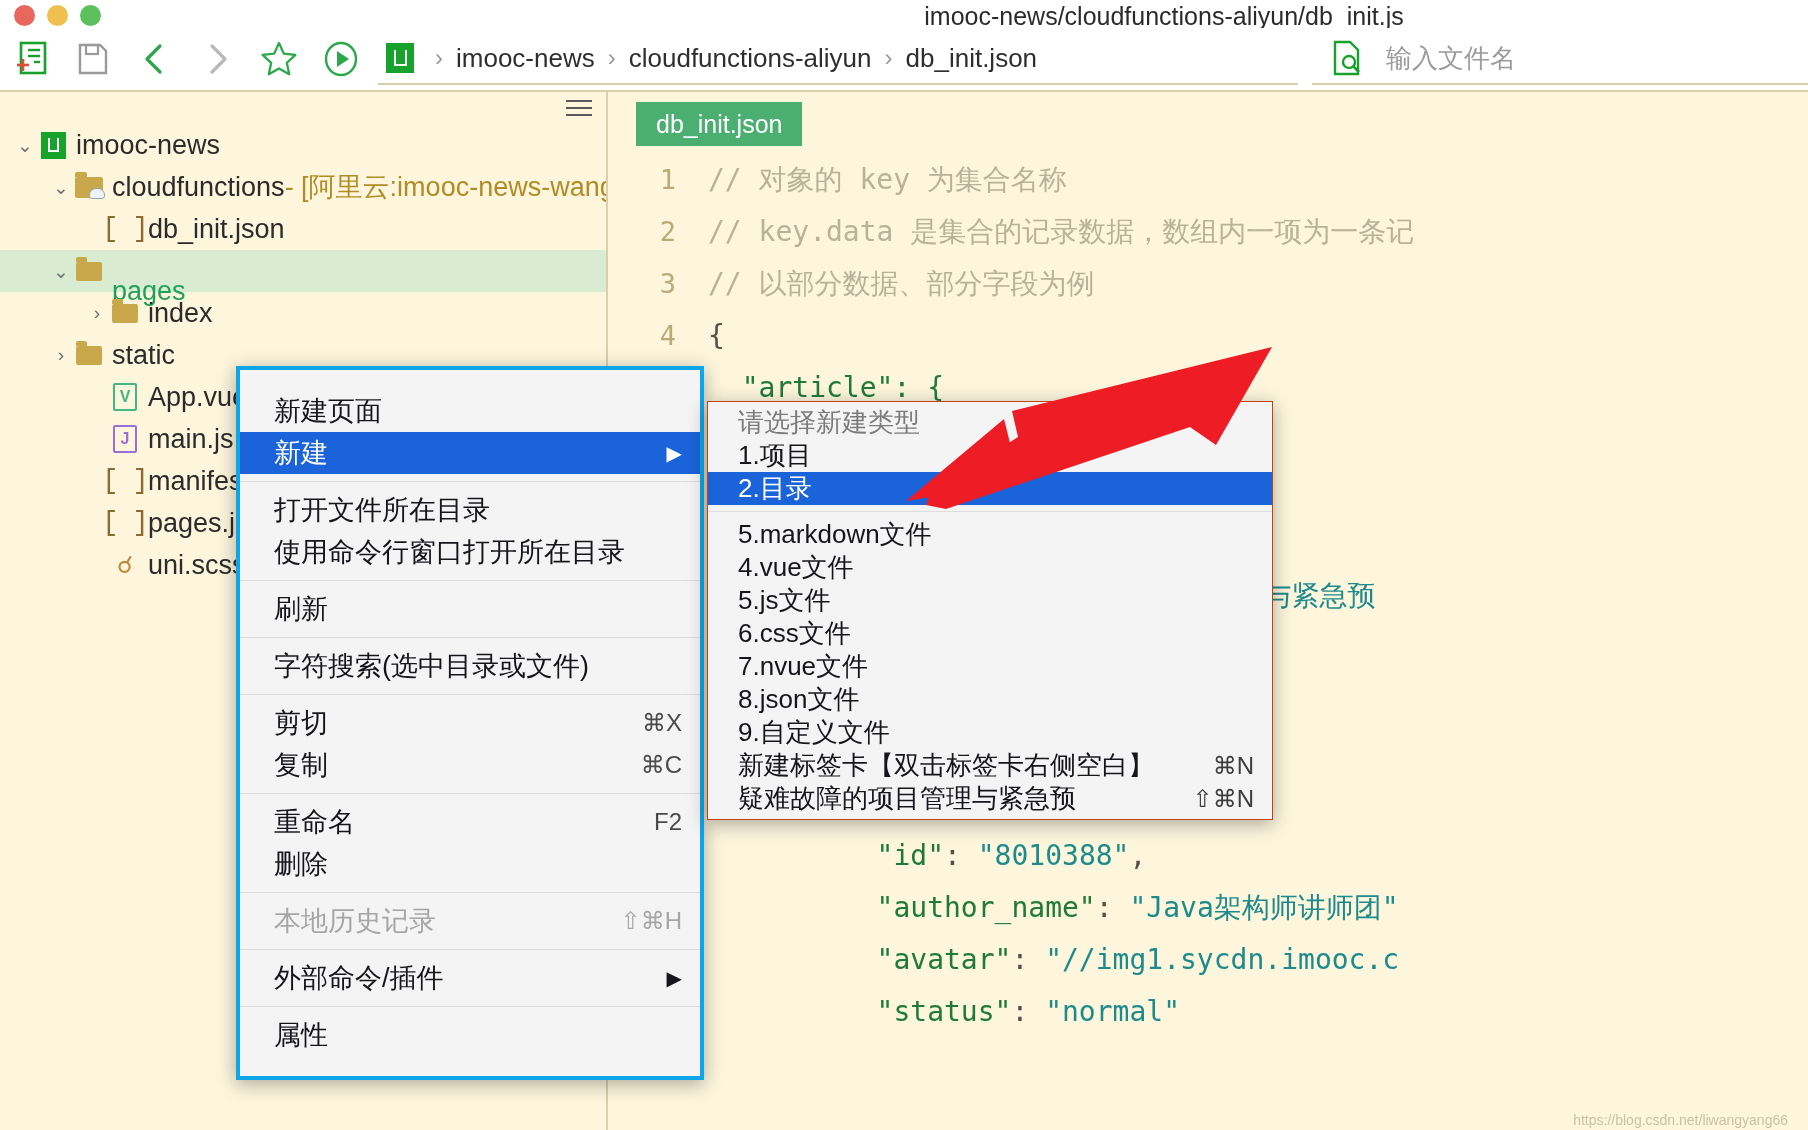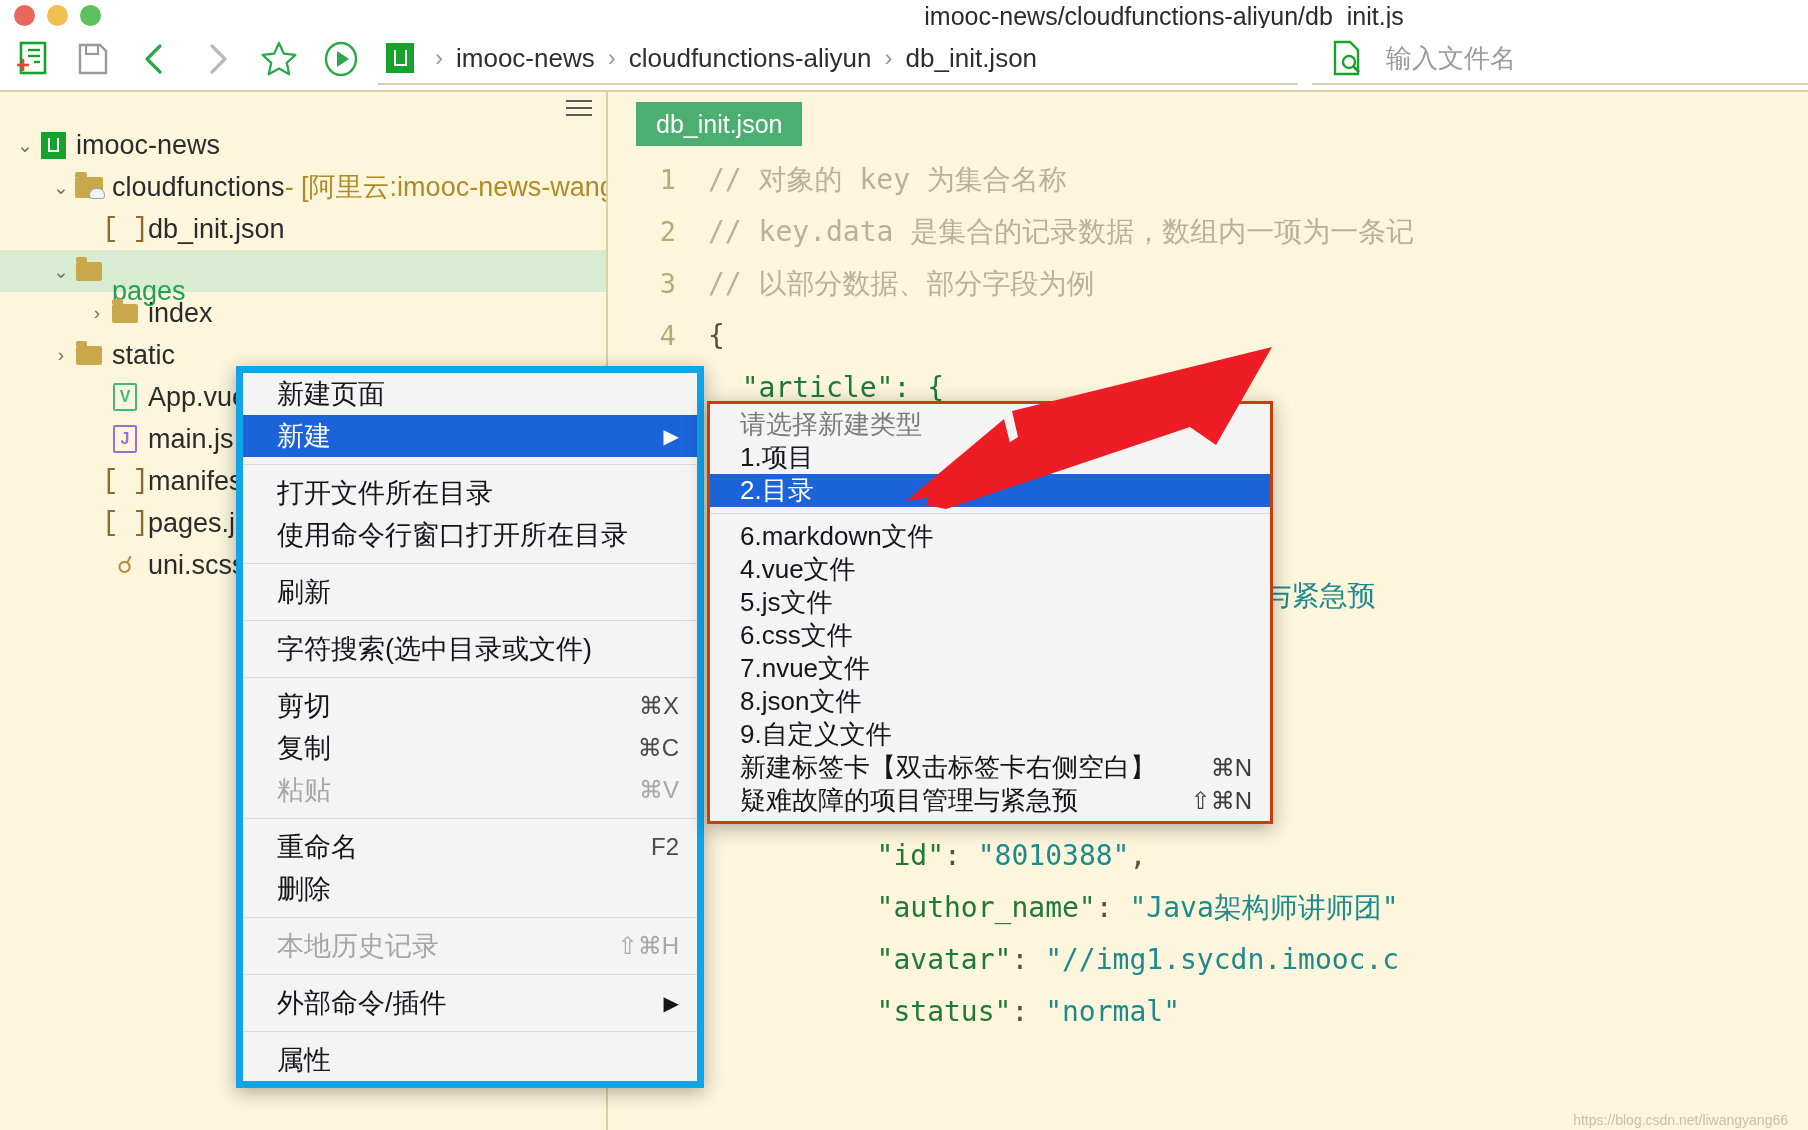--- a/index.html
+++ b/index.html
@@ -184,23 +184,23 @@
   .str { color: #1d8b8b; }
   .num { color: #9b3fd4; }
   .pun { color: #555044; }
 
   
   .ctxmenu {
     position: absolute; left: 236px; top: 276px;
     width: 468px;
     background: #f4f4f4;
     box-shadow: 0 4px 18px rgba(0,0,0,.32);
-    border: 7px solid #0ea5e9;
+    border: 4px solid #0ea5e9;
     z-index: 40;
-    padding: 0 0;
+    padding: 20px 0;
   }
   .mi {
     height: 42px; display: flex; align-items: center;
     padding: 0 18px 0 34px;
     font-size: 27px; color: #15151a;
     font-family: "Liberation Sans", sans-serif;
     white-space: nowrap;
   }
   .mi.hl { background: #1a63d8; color: #ffffff; }
   .mi.dis { color: #a6a6a6; }
@@ -211,21 +211,21 @@
   .mi.dis .sc { color: #a6a6a6; }
   .mi .tri { margin-left: auto; font-size: 20px; }
   .msep { height: 1px; background: #dcdcdc; margin: 7px 0; }
 
   
   .submenu {
     position: absolute; left: 707px; top: 311px;
     width: 566px;
     background: #f4f4f4;
     box-shadow: 0 4px 18px rgba(0,0,0,.32);
-    border: 3px solid #c2410c;
+    border: 1px solid #c2410c;
     z-index: 50;
     padding: 4px 0;
   }
   .smi {
     height: 33px; display: flex; align-items: center;
     padding: 0 18px 0 30px;
     font-size: 26px; color: #15151a;
     font-family: "Liberation Sans", sans-serif;
     white-space: nowrap;
   }
@@ -479,24 +479,20 @@
         </div>
         <div class="msep"></div>
         <div class="mi">
           <span>剪切</span>
           <span class="sc">⌘X</span>
         </div>
         <div class="mi">
           <span>复制</span>
           <span class="sc">⌘C</span>
         </div>
-        <div class="mi dis">
-          <span>粘贴</span>
-          <span class="sc">⌘V</span>
-        </div>
         <div class="msep"></div>
         <div class="mi">
           <span>重命名</span>
           <span class="sc">F2</span>
         </div>
         <div class="mi">
           <span>删除</span>
         </div>
         <div class="msep"></div>
         <div class="mi dis">
@@ -519,21 +515,21 @@
           <span>请选择新建类型</span>
         </div>
         <div class="smi">
           <span>1.项目</span>
         </div>
         <div class="smi hl">
           <span>2.目录</span>
         </div>
         <div class="smsep"></div>
         <div class="smi">
-          <span>6.markdown文件</span>
+          <span>5.markdown文件</span>
         </div>
         <div class="smi">
           <span>4.vue文件</span>
         </div>
         <div class="smi">
           <span>5.js文件</span>
         </div>
         <div class="smi">
           <span>6.css文件</span>
         </div>

